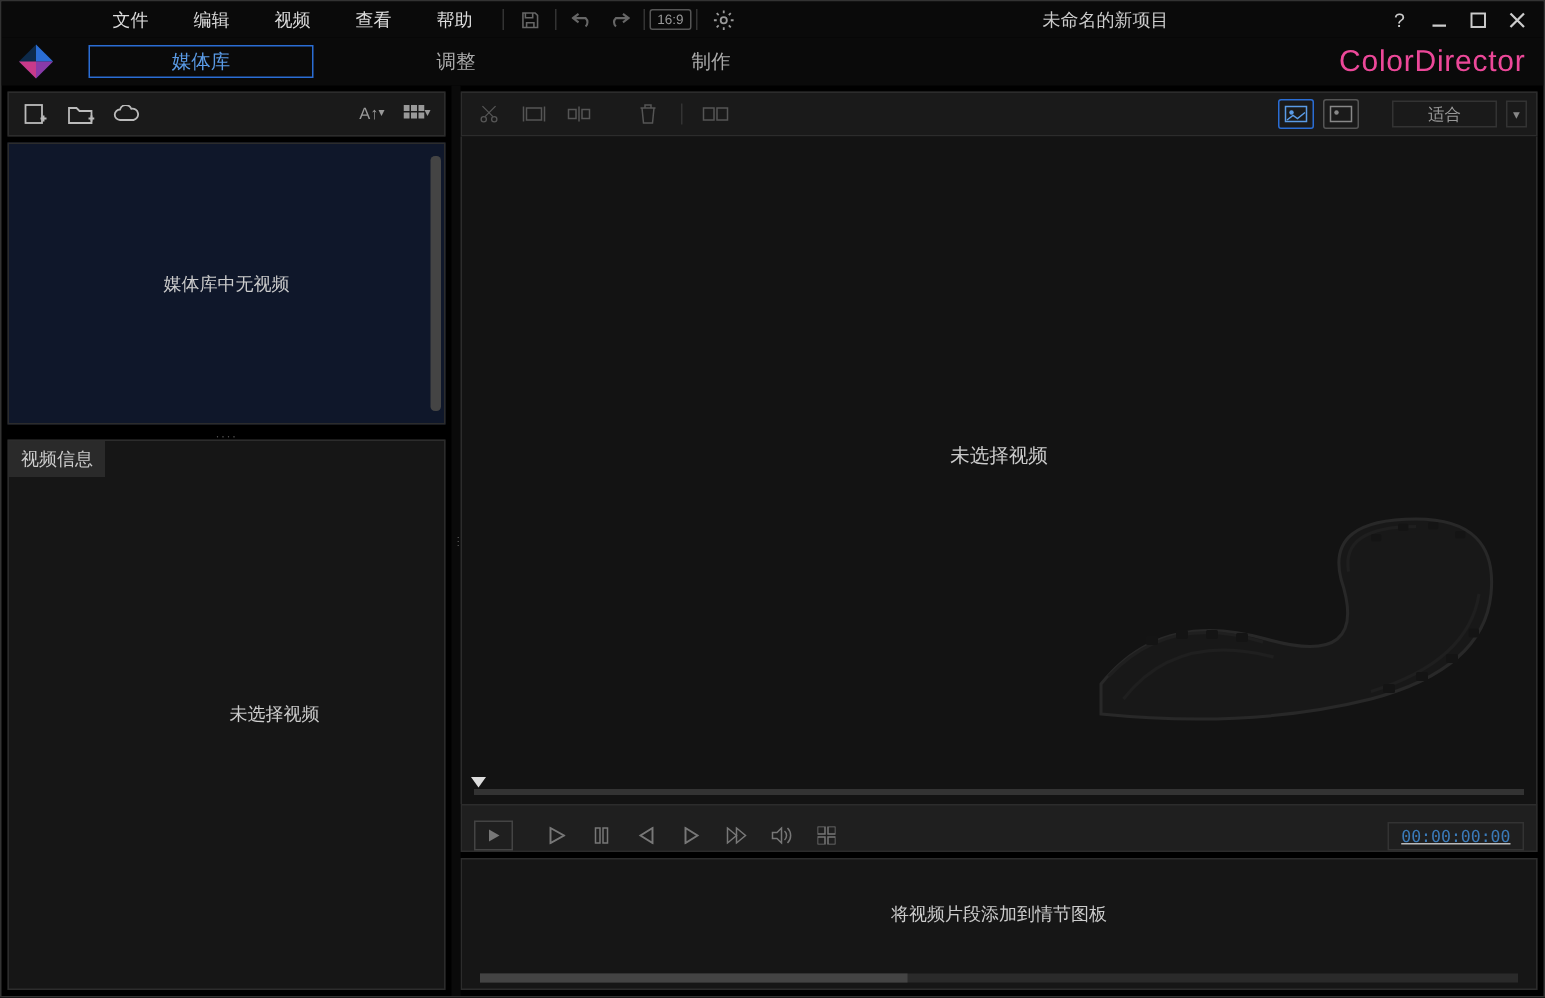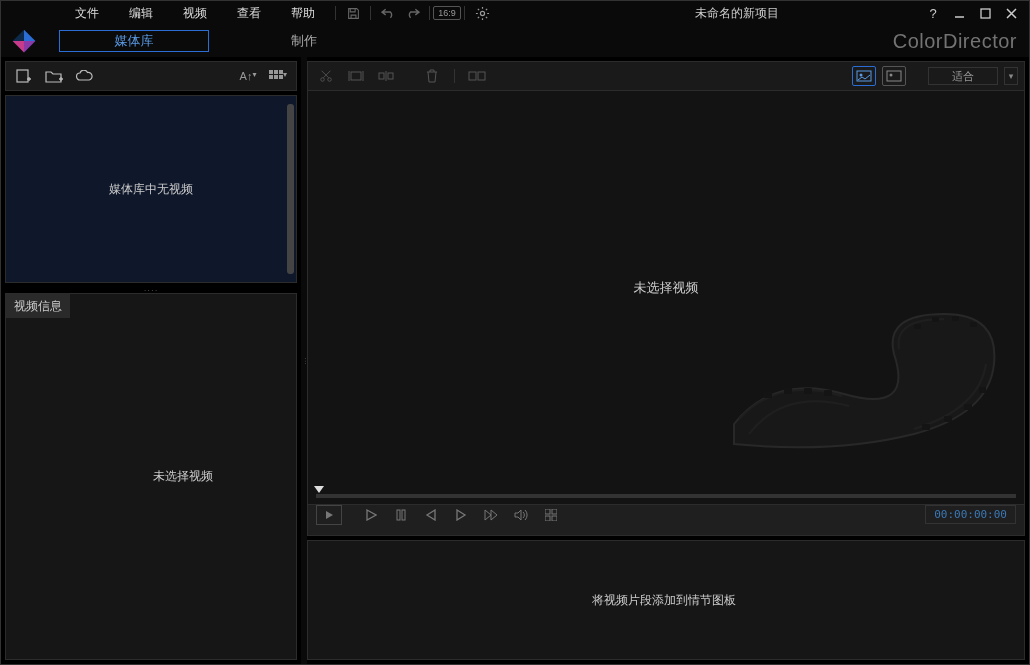--- a/index.html
+++ b/index.html
@@ -45,21 +45,21 @@
 .tab-btn {
   width: 150px; height: 22px; display: flex;
   align-items: center; justify-content: center;
   color: #aaa; font-size: 13px; margin-right: 20px;
 }
 .tab-btn.active {
   border: 1px solid #2a6dd4; color: #5a9be6;
 }
 .brand {
   margin-left: auto; margin-right: 12px;
-  font-size: 20px; color: #737373; font-weight: 300;
+  font-size: 20px; color: #ec4899; font-weight: 300;
   letter-spacing: 0.5px;
 }
 .main { display: flex; height: calc(665px - 24px - 32px - 2px); }
 .left-col { width: 300px; display: flex; flex-direction: column; }
 .left-toolbar {
   height: 30px; background: #1a1a1a;
   display: flex; align-items: center; padding: 0 8px; gap: 10px;
   margin: 4px; border: 1px solid #2c2c2c;
 }
 .lt-icon { color: #999; font-size: 14px; width:20px; display:flex;justify-content:center;}
@@ -111,29 +111,29 @@
   position: relative; display:flex;align-items:center;justify-content:center;
   color:#ccc;font-size:13px; overflow:hidden;
 }
 .film-reel{position:absolute;right:10px;bottom:10px;opacity:0.25;}
 .playhead{height:20px;background:#131313;border-left:1px solid #2c2c2c;border-right:1px solid #2c2c2c;position:relative;padding:4px 8px;}
 .ph-track{height:4px;background:#333;position:relative;top:6px;}
 .ph-marker{position:absolute;left:6px;top:2px;width:0;height:0;border-left:5px solid transparent;border-right:5px solid transparent;border-top:7px solid #ddd;}
 .controls {
   height: 32px; background: #1f1f1f;
   border: 1px solid #2c2c2c;
-  display: flex; align-items: flex-start; padding: 0 8px; gap: 4px;
+  display: flex; align-items: flex-end; padding: 0 8px; gap: 4px; text-decoration: underline;
 }
 .ctl{width:26px;height:20px;display:flex;align-items:center;justify-content:center;color:#666;}
 .ctl.box{border:1px solid #444;}
 .tc{margin-left:auto;border:1px solid #333;padding:2px 8px;font-size:11px;color:#3a7ab8;font-family:monospace;}
 .story {
-  height: 120px; background: #161616; margin-top:4px;
+  height: 88px; background: #161616; margin-top:4px;
   border: 1px solid #2c2c2c;
-  display:flex;flex-direction:row;justify-content:space-between;
+  display:flex;flex-direction:column;justify-content:space-between;
 }
 .story-body{flex:1;display:flex;align-items:center;justify-content:center;color:#ccc;font-size:12px;}
 .hscroll{height:10px;margin:2px;position:relative;}
 .hs-track{height:6px;background:#2a2a2a;position:absolute;left:10px;right:10px;top:2px;}
 .hs-thumb{height:6px;background:#444;position:absolute;left:10px;width:40%;top:2px;}
 svg { display:block; }
 </style>
 </head>
 <body>
 
@@ -194,20 +194,21 @@
 <div class="tabbar">
   <div class="logo">
     <svg width="28" height="28" viewBox="0 0 32 32">
       <polygon points="16,3 29,16 16,29 3,16" fill="#0d2a4a"></polygon>
       <polygon points="16,3 29,16 16,16" fill="#2a6dd4"></polygon>
       <polygon points="16,16 29,16 16,29" fill="#8a3aa8"></polygon>
       <polygon points="3,16 16,16 16,29" fill="#c83a8a"></polygon>
     </svg>
   </div>
   <div class="tab-btn active">媒体库</div>
+  <div class="tab-btn">调整</div>
   <div class="tab-btn">制作</div>
   <div class="brand">ColorDirector</div>
 </div>
 
 <div class="main">
   <div class="left-col">
     <div class="left-toolbar">
       <div class="lt-icon">
           <svg width="16" height="14" viewBox="0 0 16 14">
             <rect x="1" y="1" width="11" height="12" fill="none" stroke="#bbb" stroke-width="1.2"></rect>

